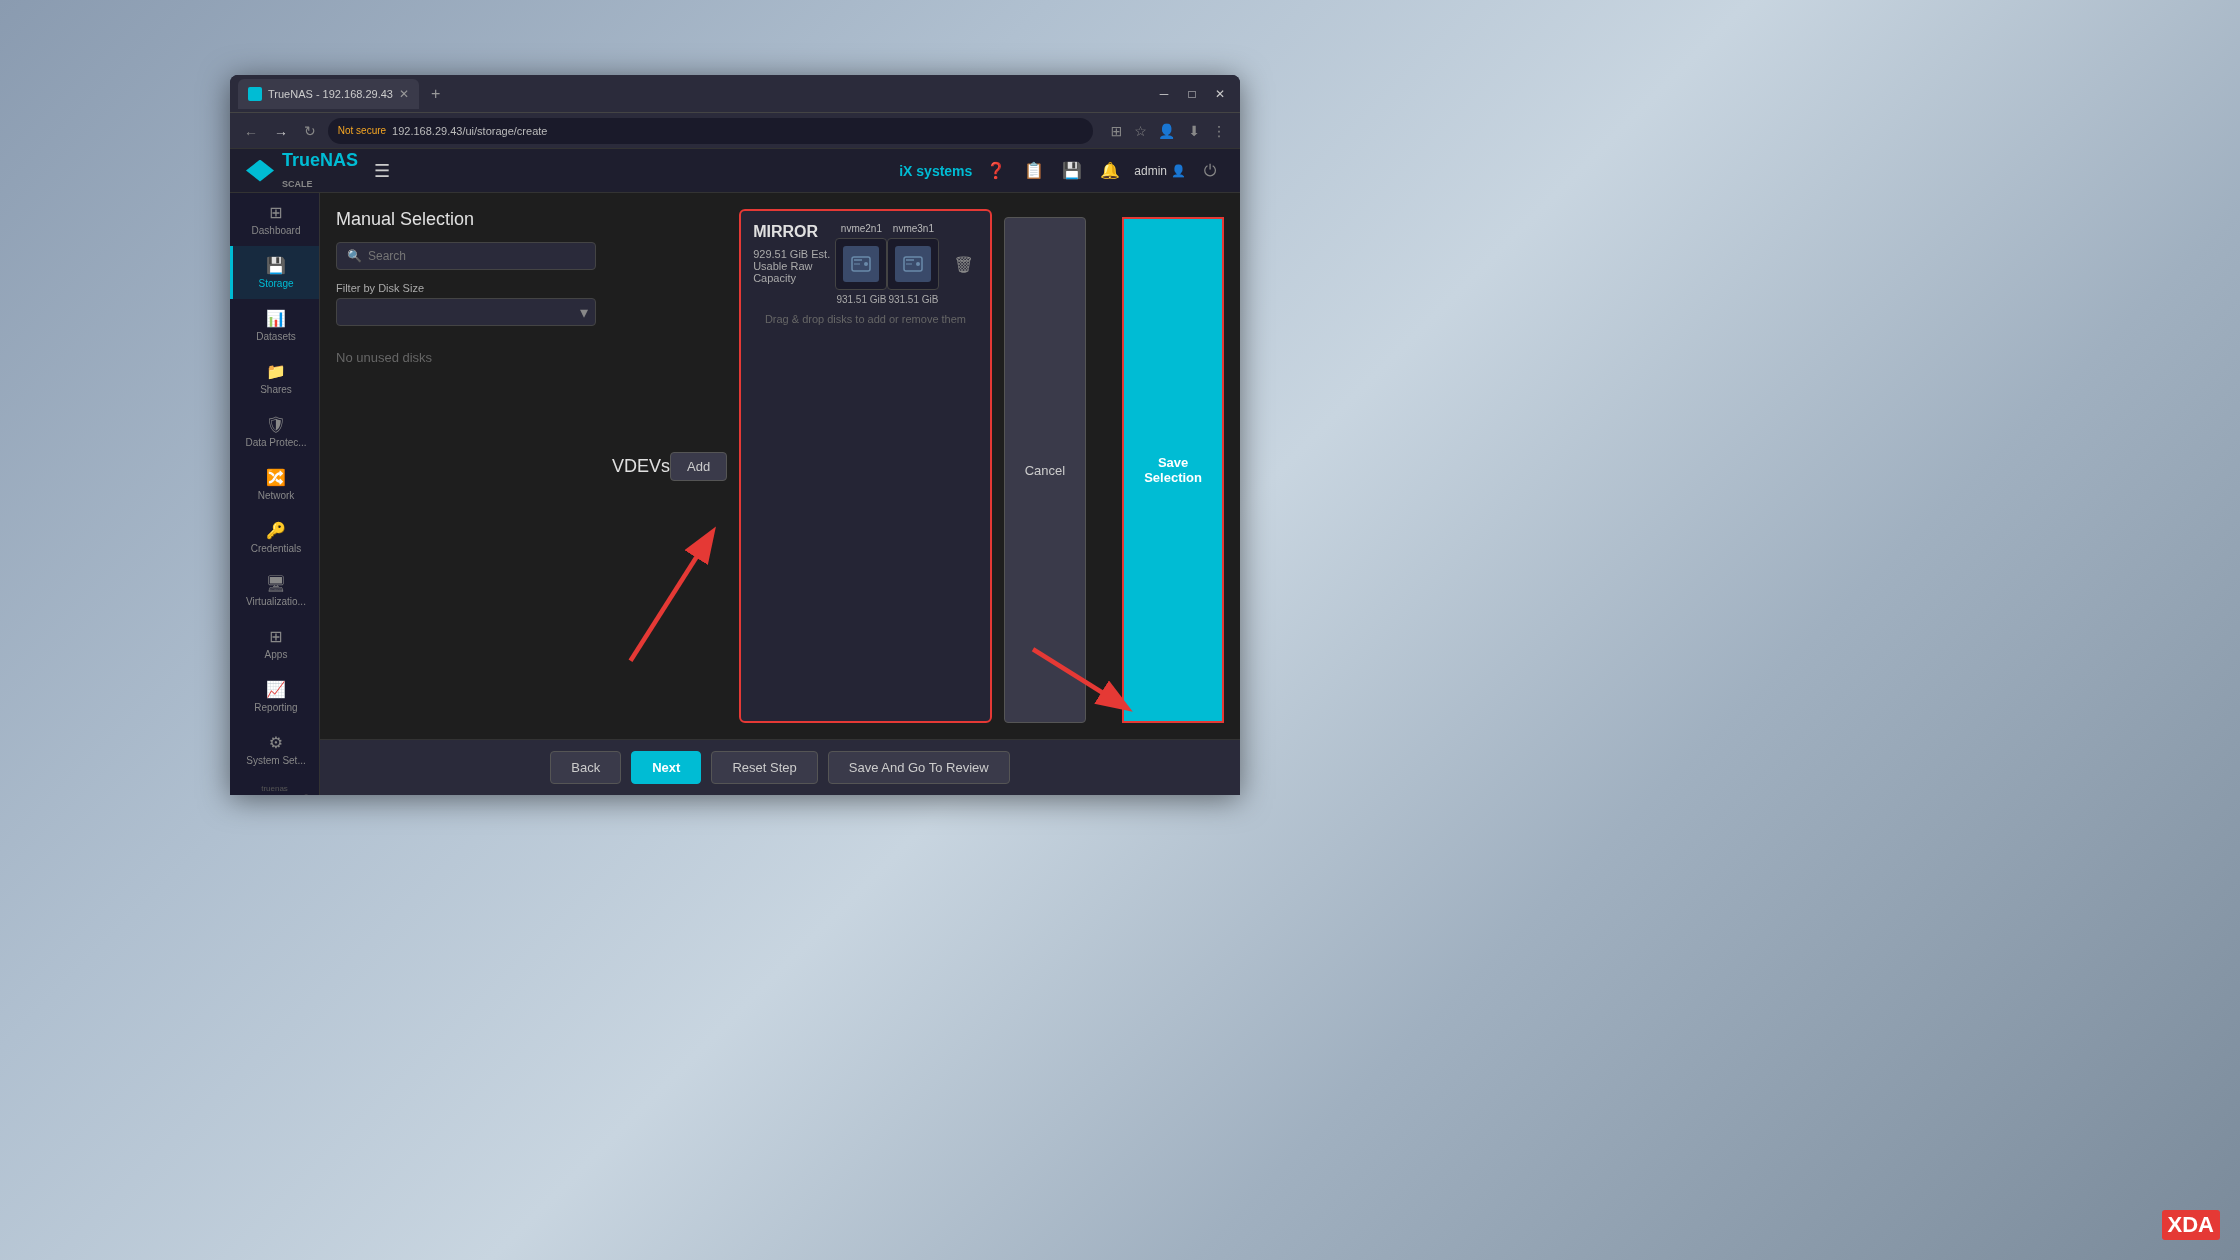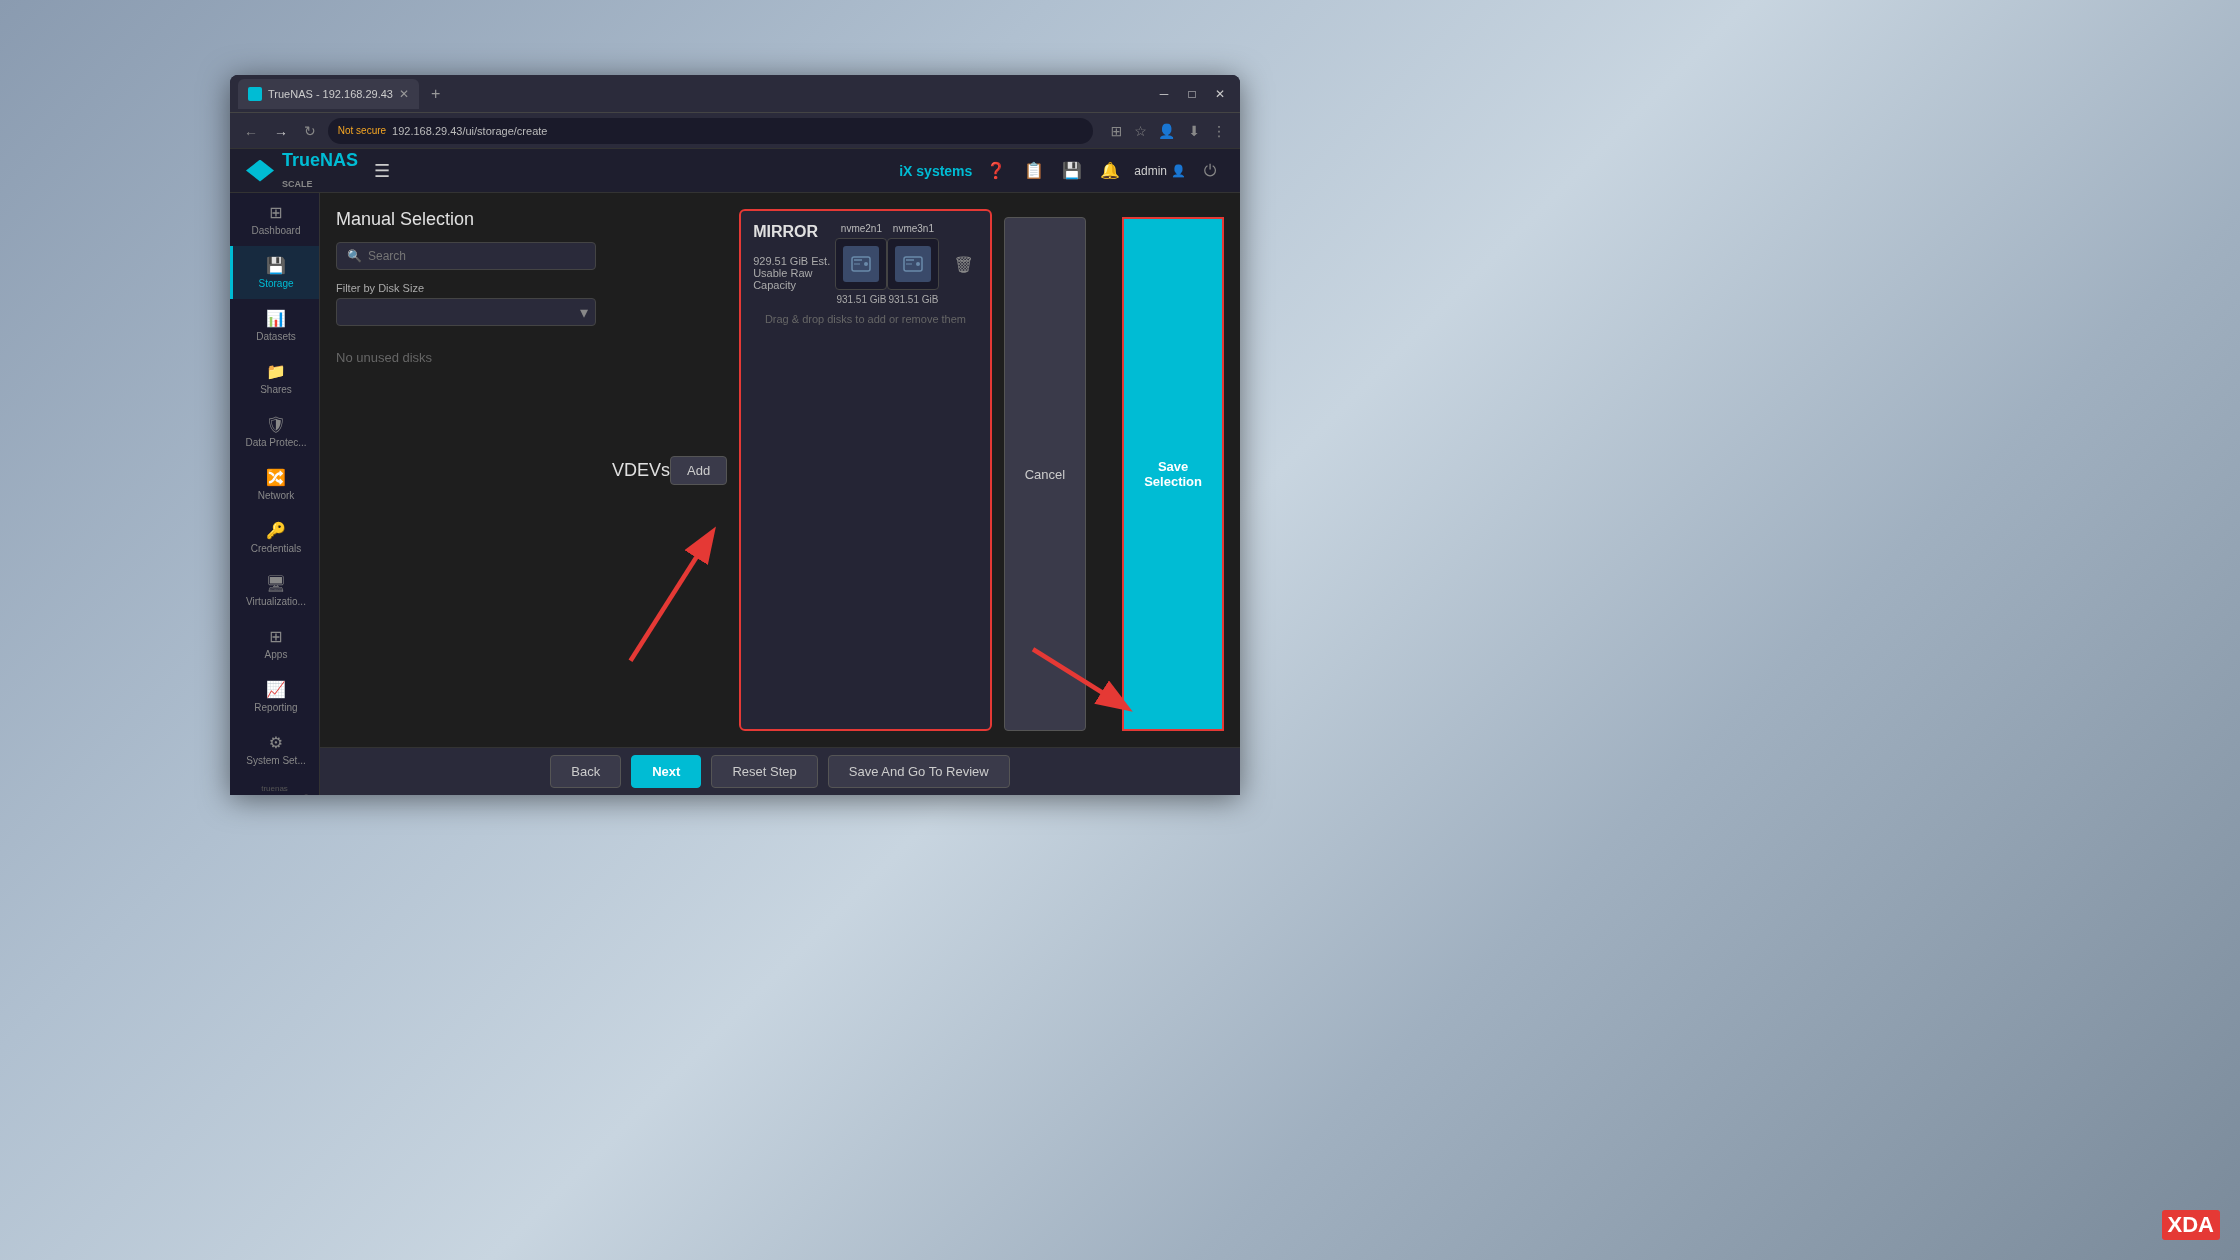--- a/index.html
+++ b/index.html
@@ -437,21 +437,21 @@
     .mirror-info {}
     .mirror-name {
       color: #e0e0e0;
       font-size: 16px;
       font-weight: bold;
     }
 
     .mirror-capacity {
       color: #aaa;
       font-size: 11px;
-      margin-top: 14px;
+      margin-top: 7px;
     }
 
     .mirror-disks {
       display: flex;
       align-items: center;
     }
 
     .disk-item {
       display: flex;
       flex-direction: column;
@@ -541,21 +541,21 @@
       font-weight: 600;
       padding: 8px 20px;
       cursor: pointer;
       margin-left: 28px;
     }
 
     
     .footer-bar {
       background: #2a2a3a;
       border-top: 1px solid #333;
-      height: 48px;
+      height: 56px;
       display: flex;
       align-items: center;
       justify-content: center;
       gap: 10px;
       flex-shrink: 0;
     }
 
     .footer-btn {
       background: #3a3a4a;
       border: 1px solid #555;

